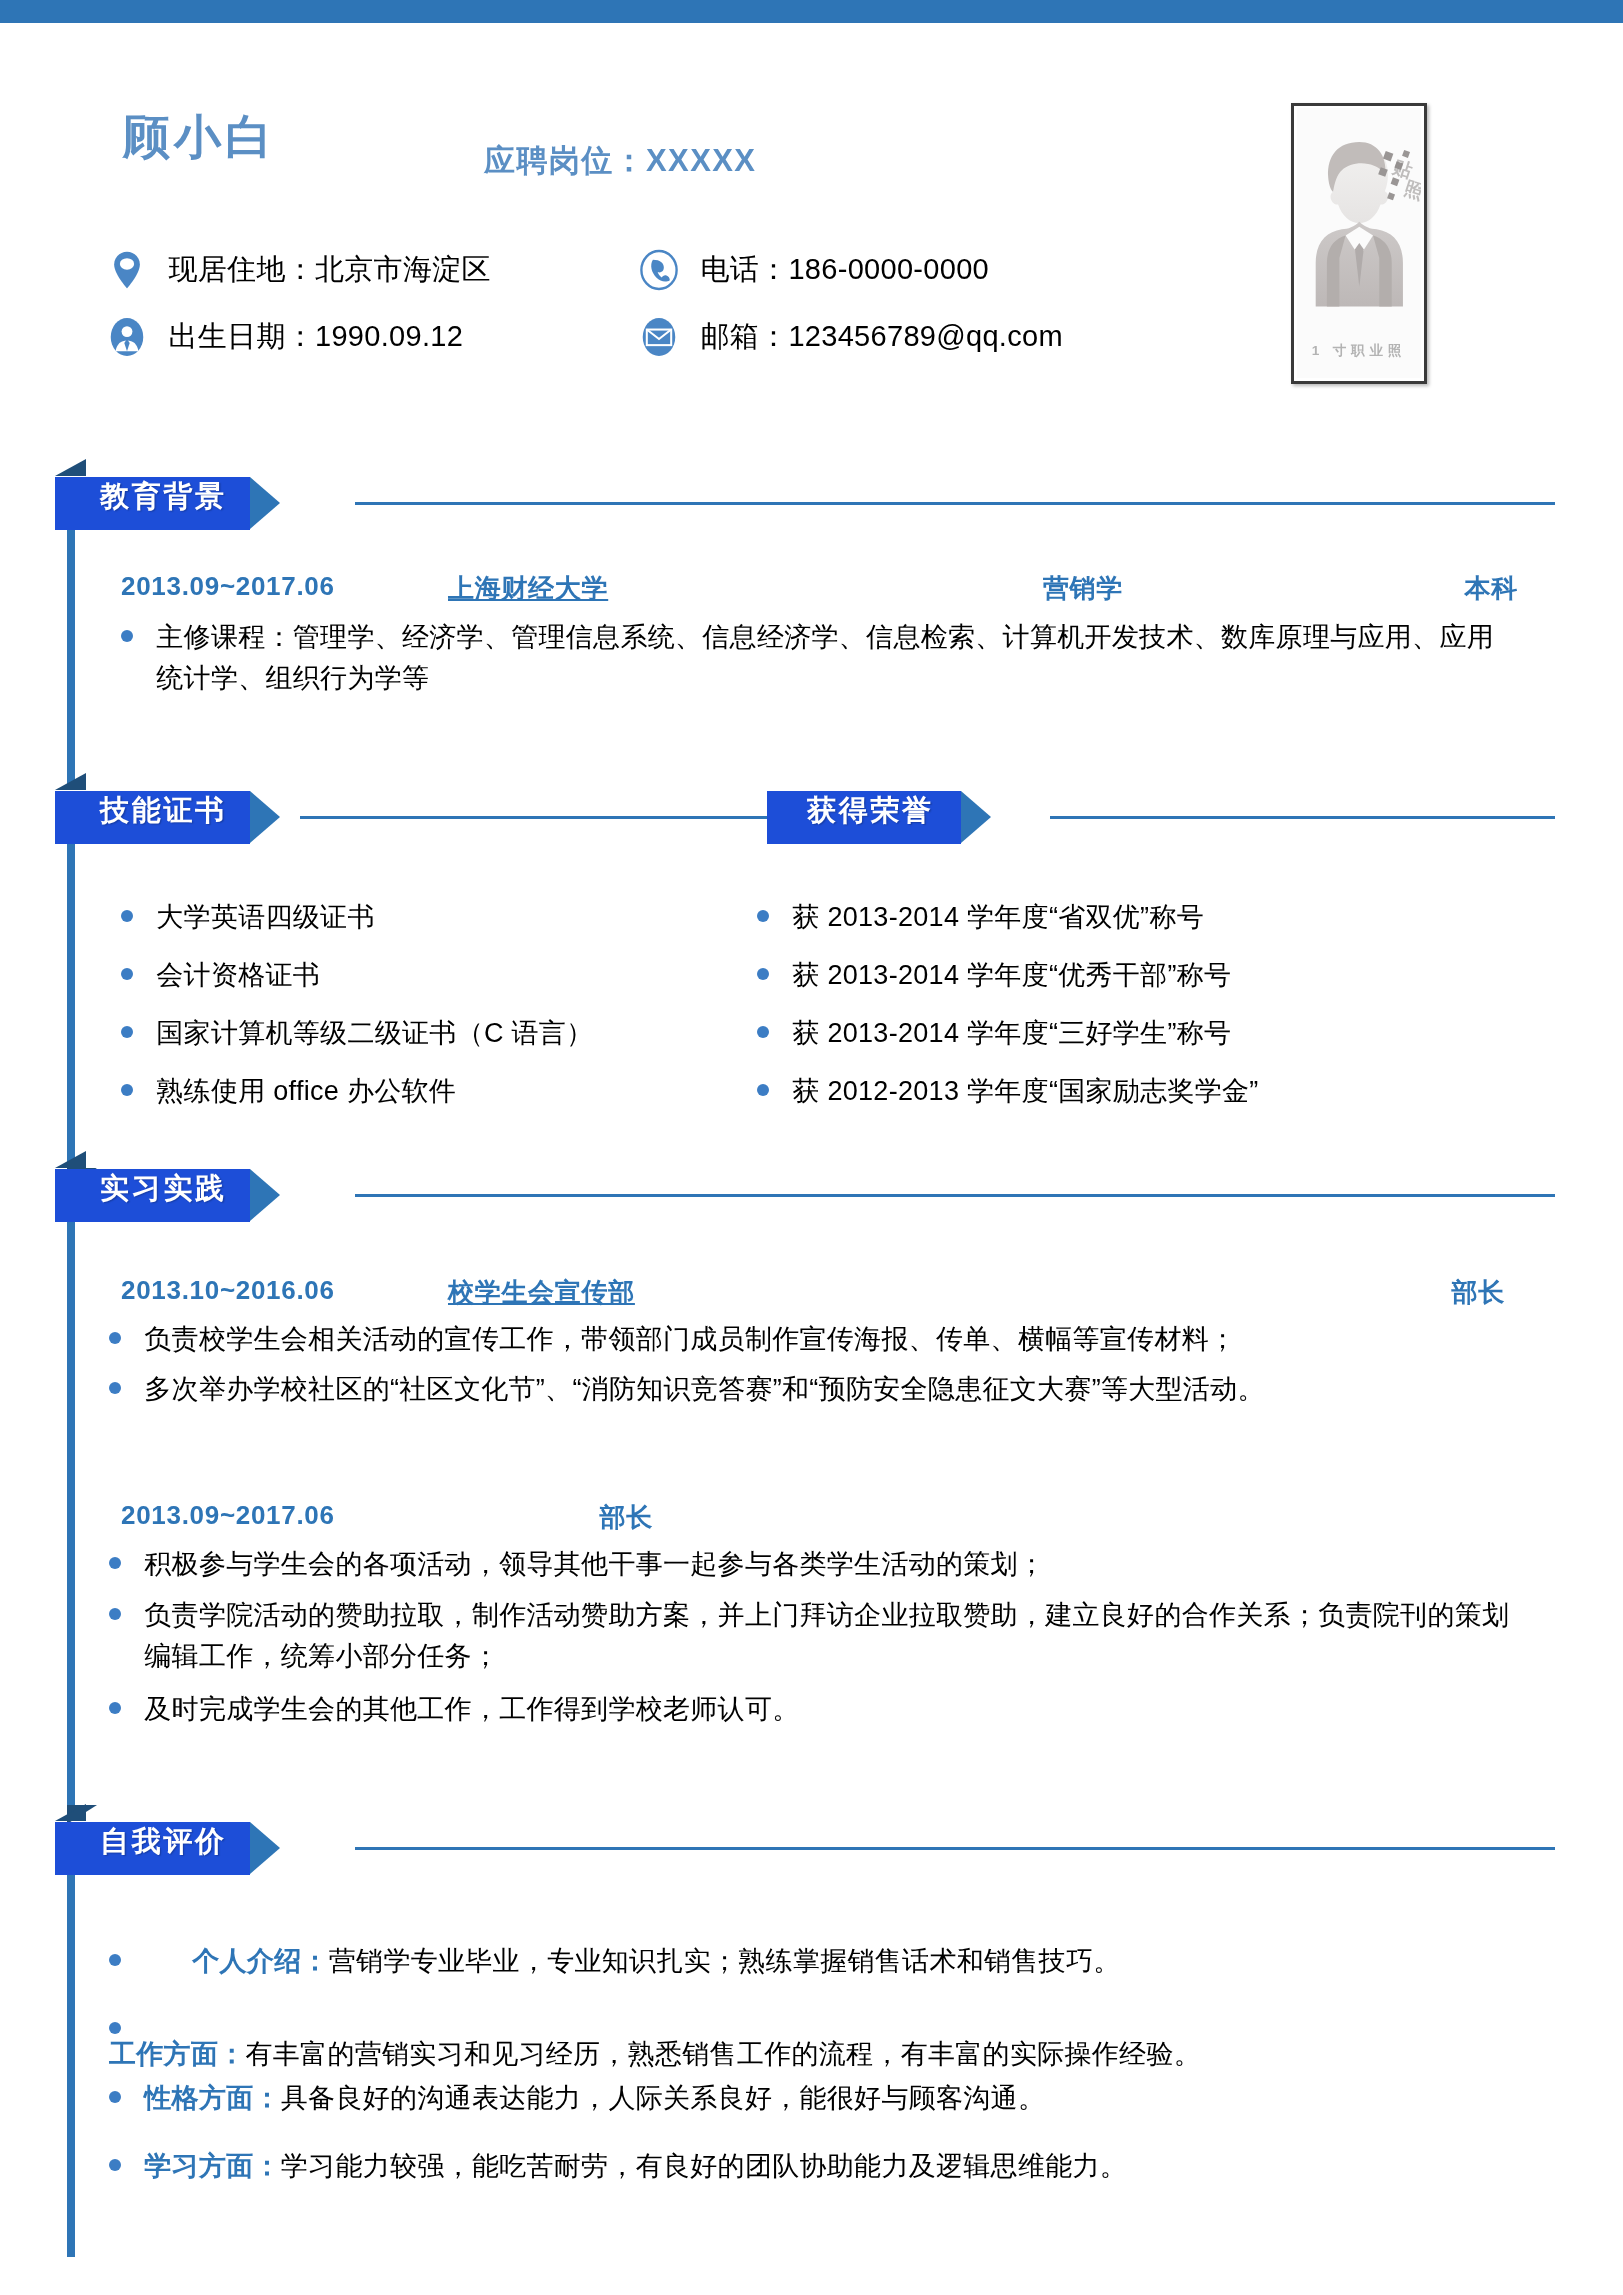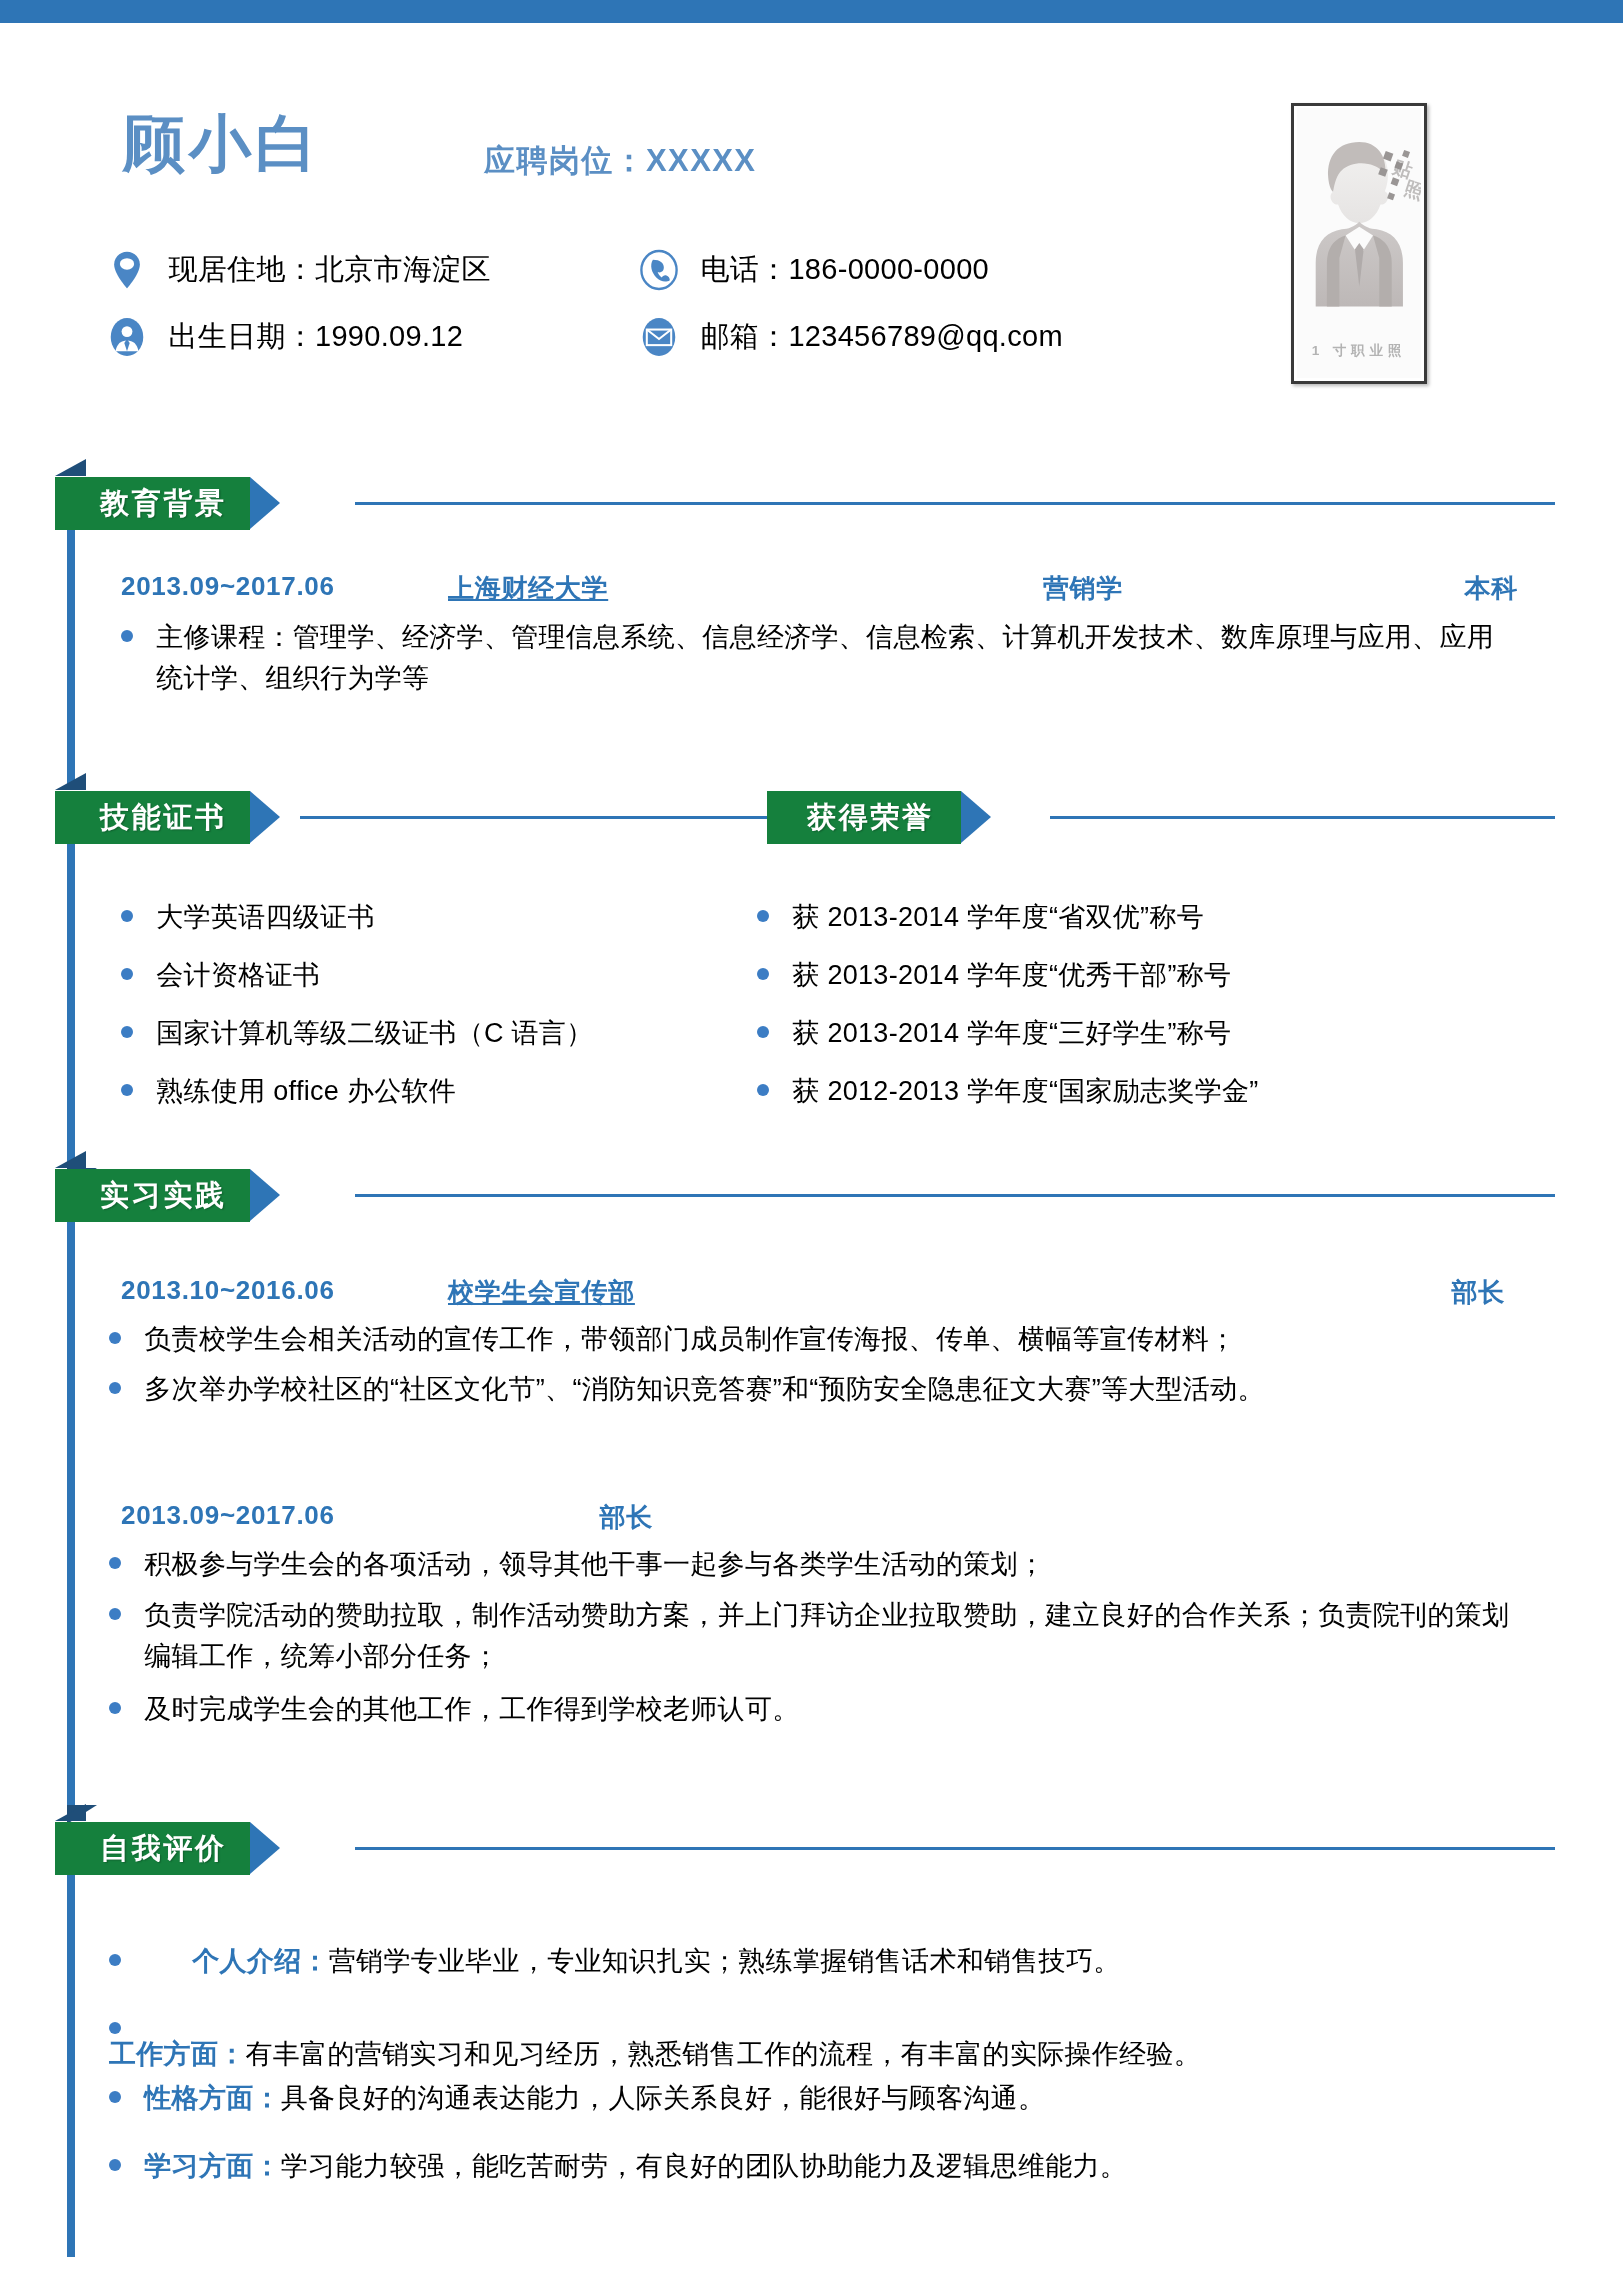--- a/index.html
+++ b/index.html
@@ -14,21 +14,21 @@
   .topbar{
     position:absolute; left:0; top:0; width:1623px; height:22.5px;
     background:#2E75B6;
   }
 
   
   .header{ position:absolute; left:0; top:22.5px; width:1623px; height:406px; }
 
   .name{
     position:absolute; left:123px; top:90px;
-    font-size:62px; font-weight:bold; letter-spacing:4.1px;
+    font-size:47px; font-weight:bold; letter-spacing:4.1px;
     color:#5B8FC4; line-height:1;
   }
   .position{
     position:absolute; left:484px; top:117px;
     font-size:31px; font-weight:bold; letter-spacing:1.4px;
     color:#5B8FC4; white-space:nowrap;
   }
 
   
   .contacts{ position:absolute; left:106px; top:226px; width:1125px; }
@@ -56,22 +56,22 @@
     position:absolute; left:0; bottom:17.7px; width:100%; text-align:center;
     font-size:13.6px; letter-spacing:4.8px; color:#b3b3b3; font-weight:bold;
   }
 
   
   .section{ position:absolute; left:0; width:1623px; }
   .banner{
     position:absolute; left:55px; top:0; height:53px;
   }
   .bshape{
-    position:relative; height:53px; background:#15803d; color:#fff;
-    display:flex; align-items:center;
+    position:relative; height:53px; background:#1d4ed8; color:#fff;
+    display:flex; 
   }
   .bshape::after{
     content:""; position:absolute; right:-30px; top:0;
     width:0; height:0;
     border-top:26.6px solid transparent;
     border-bottom:26.6px solid transparent;
     border-left:30px solid #2E75B6;
   }
   .btitle{
     font-size:29px; font-weight:bold; letter-spacing:2.7px;

